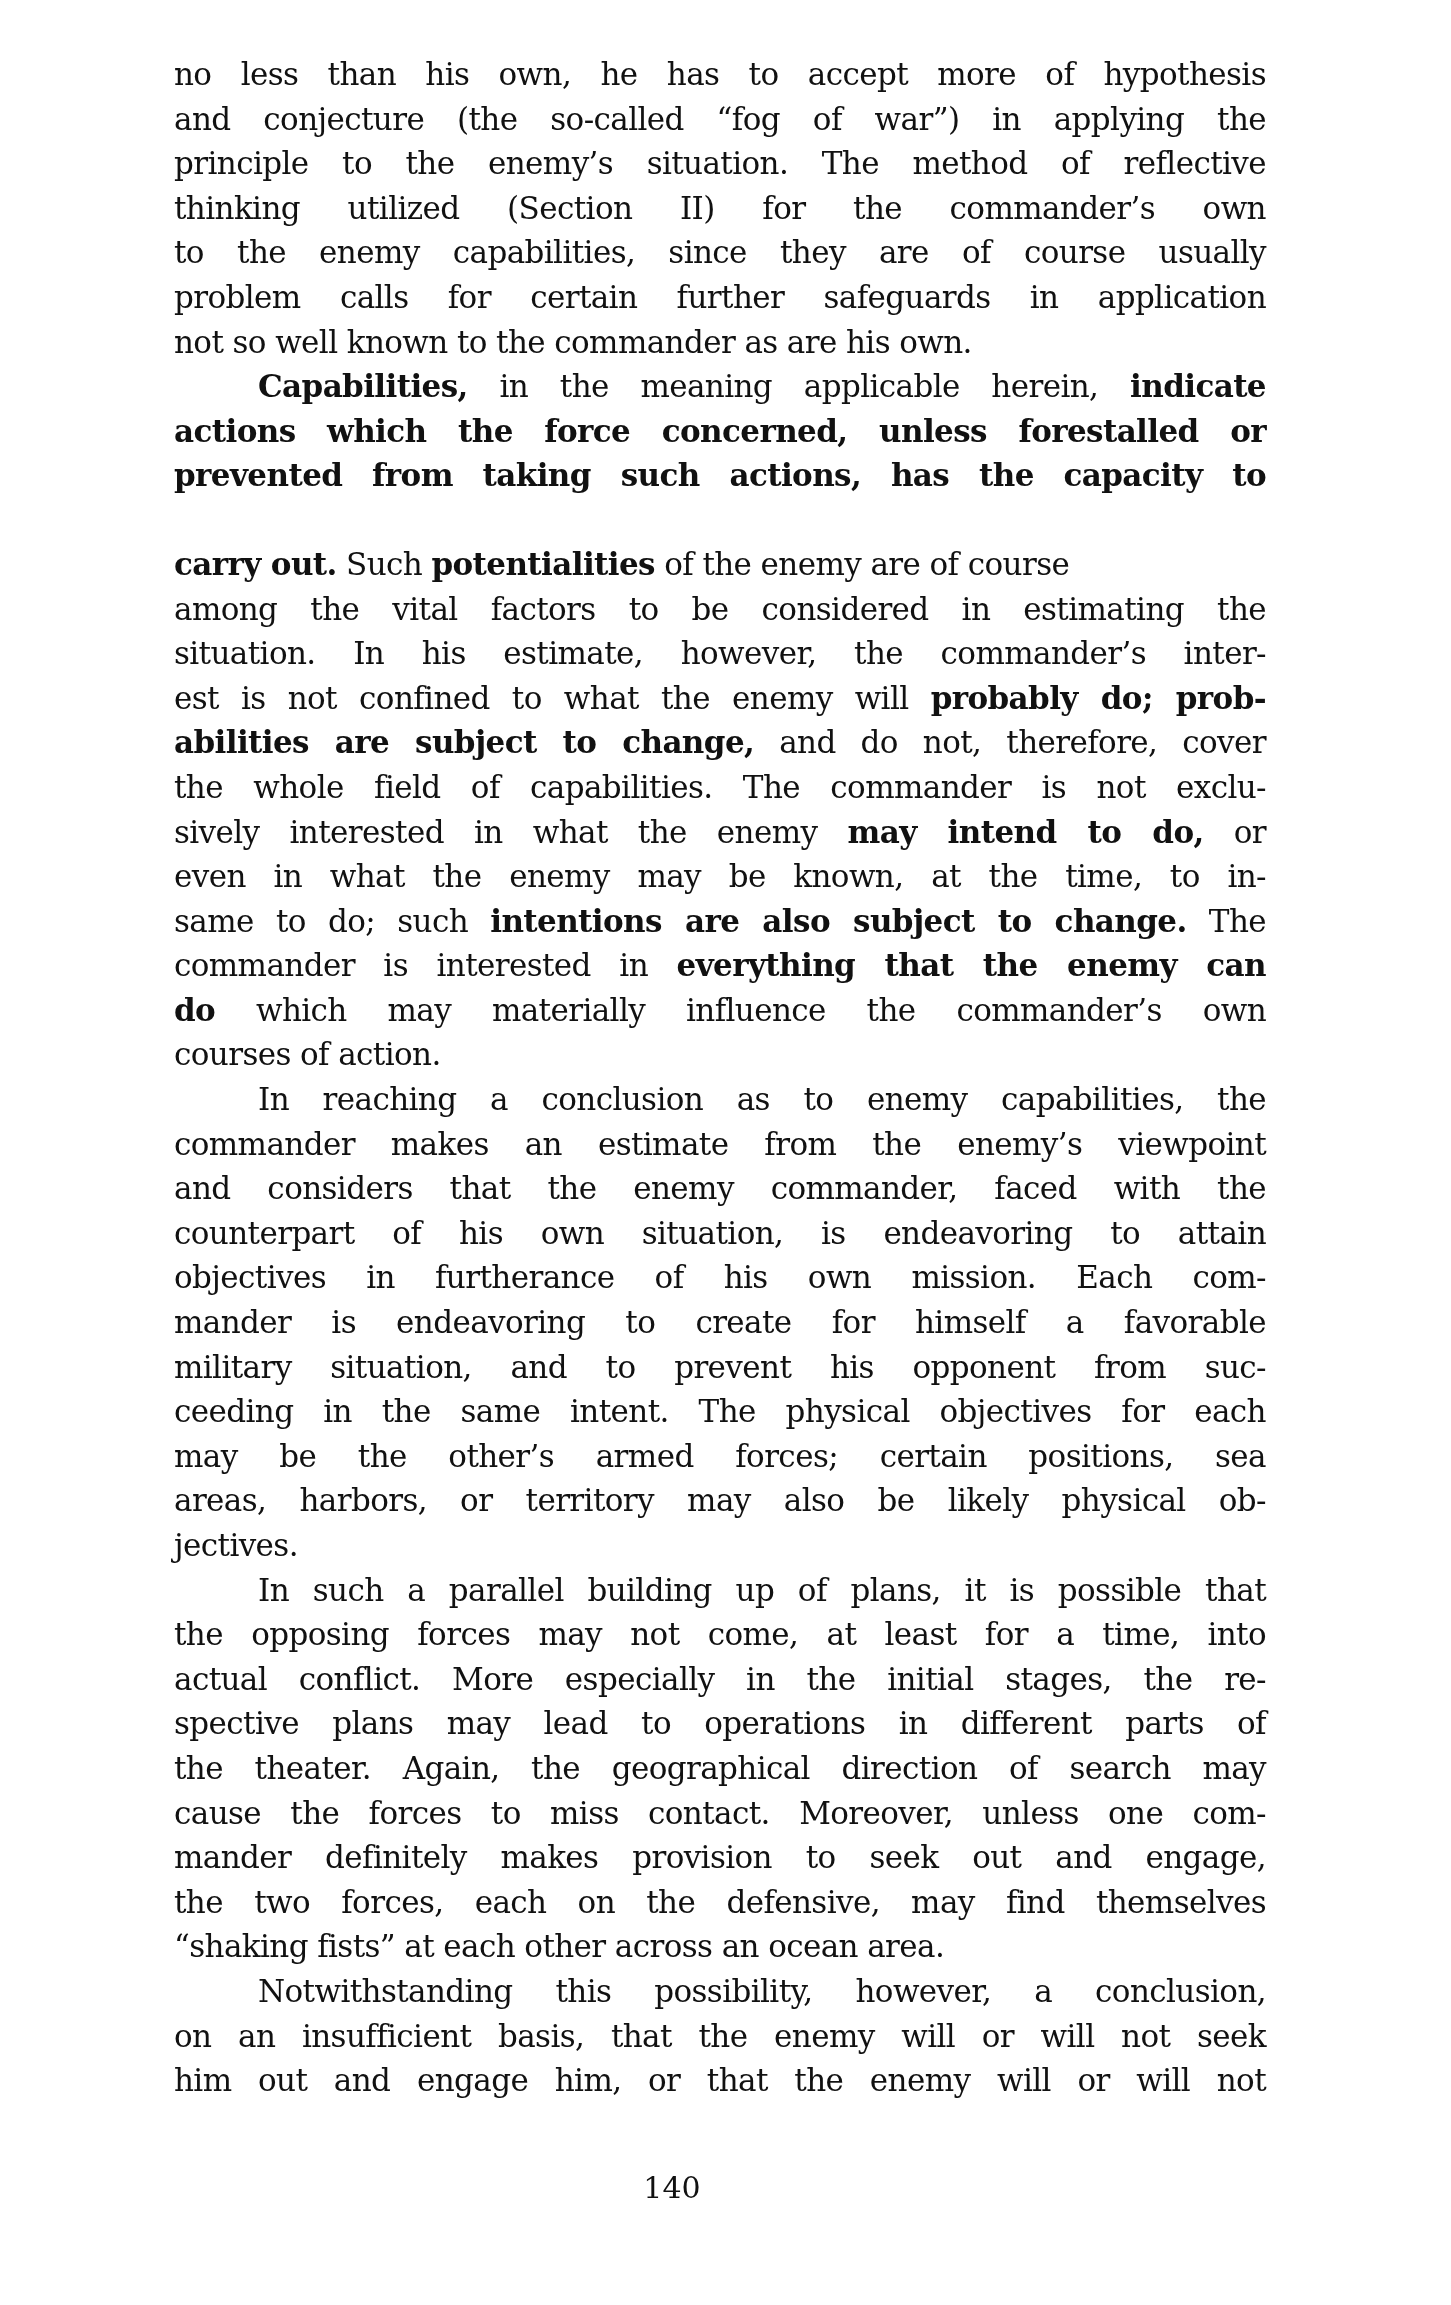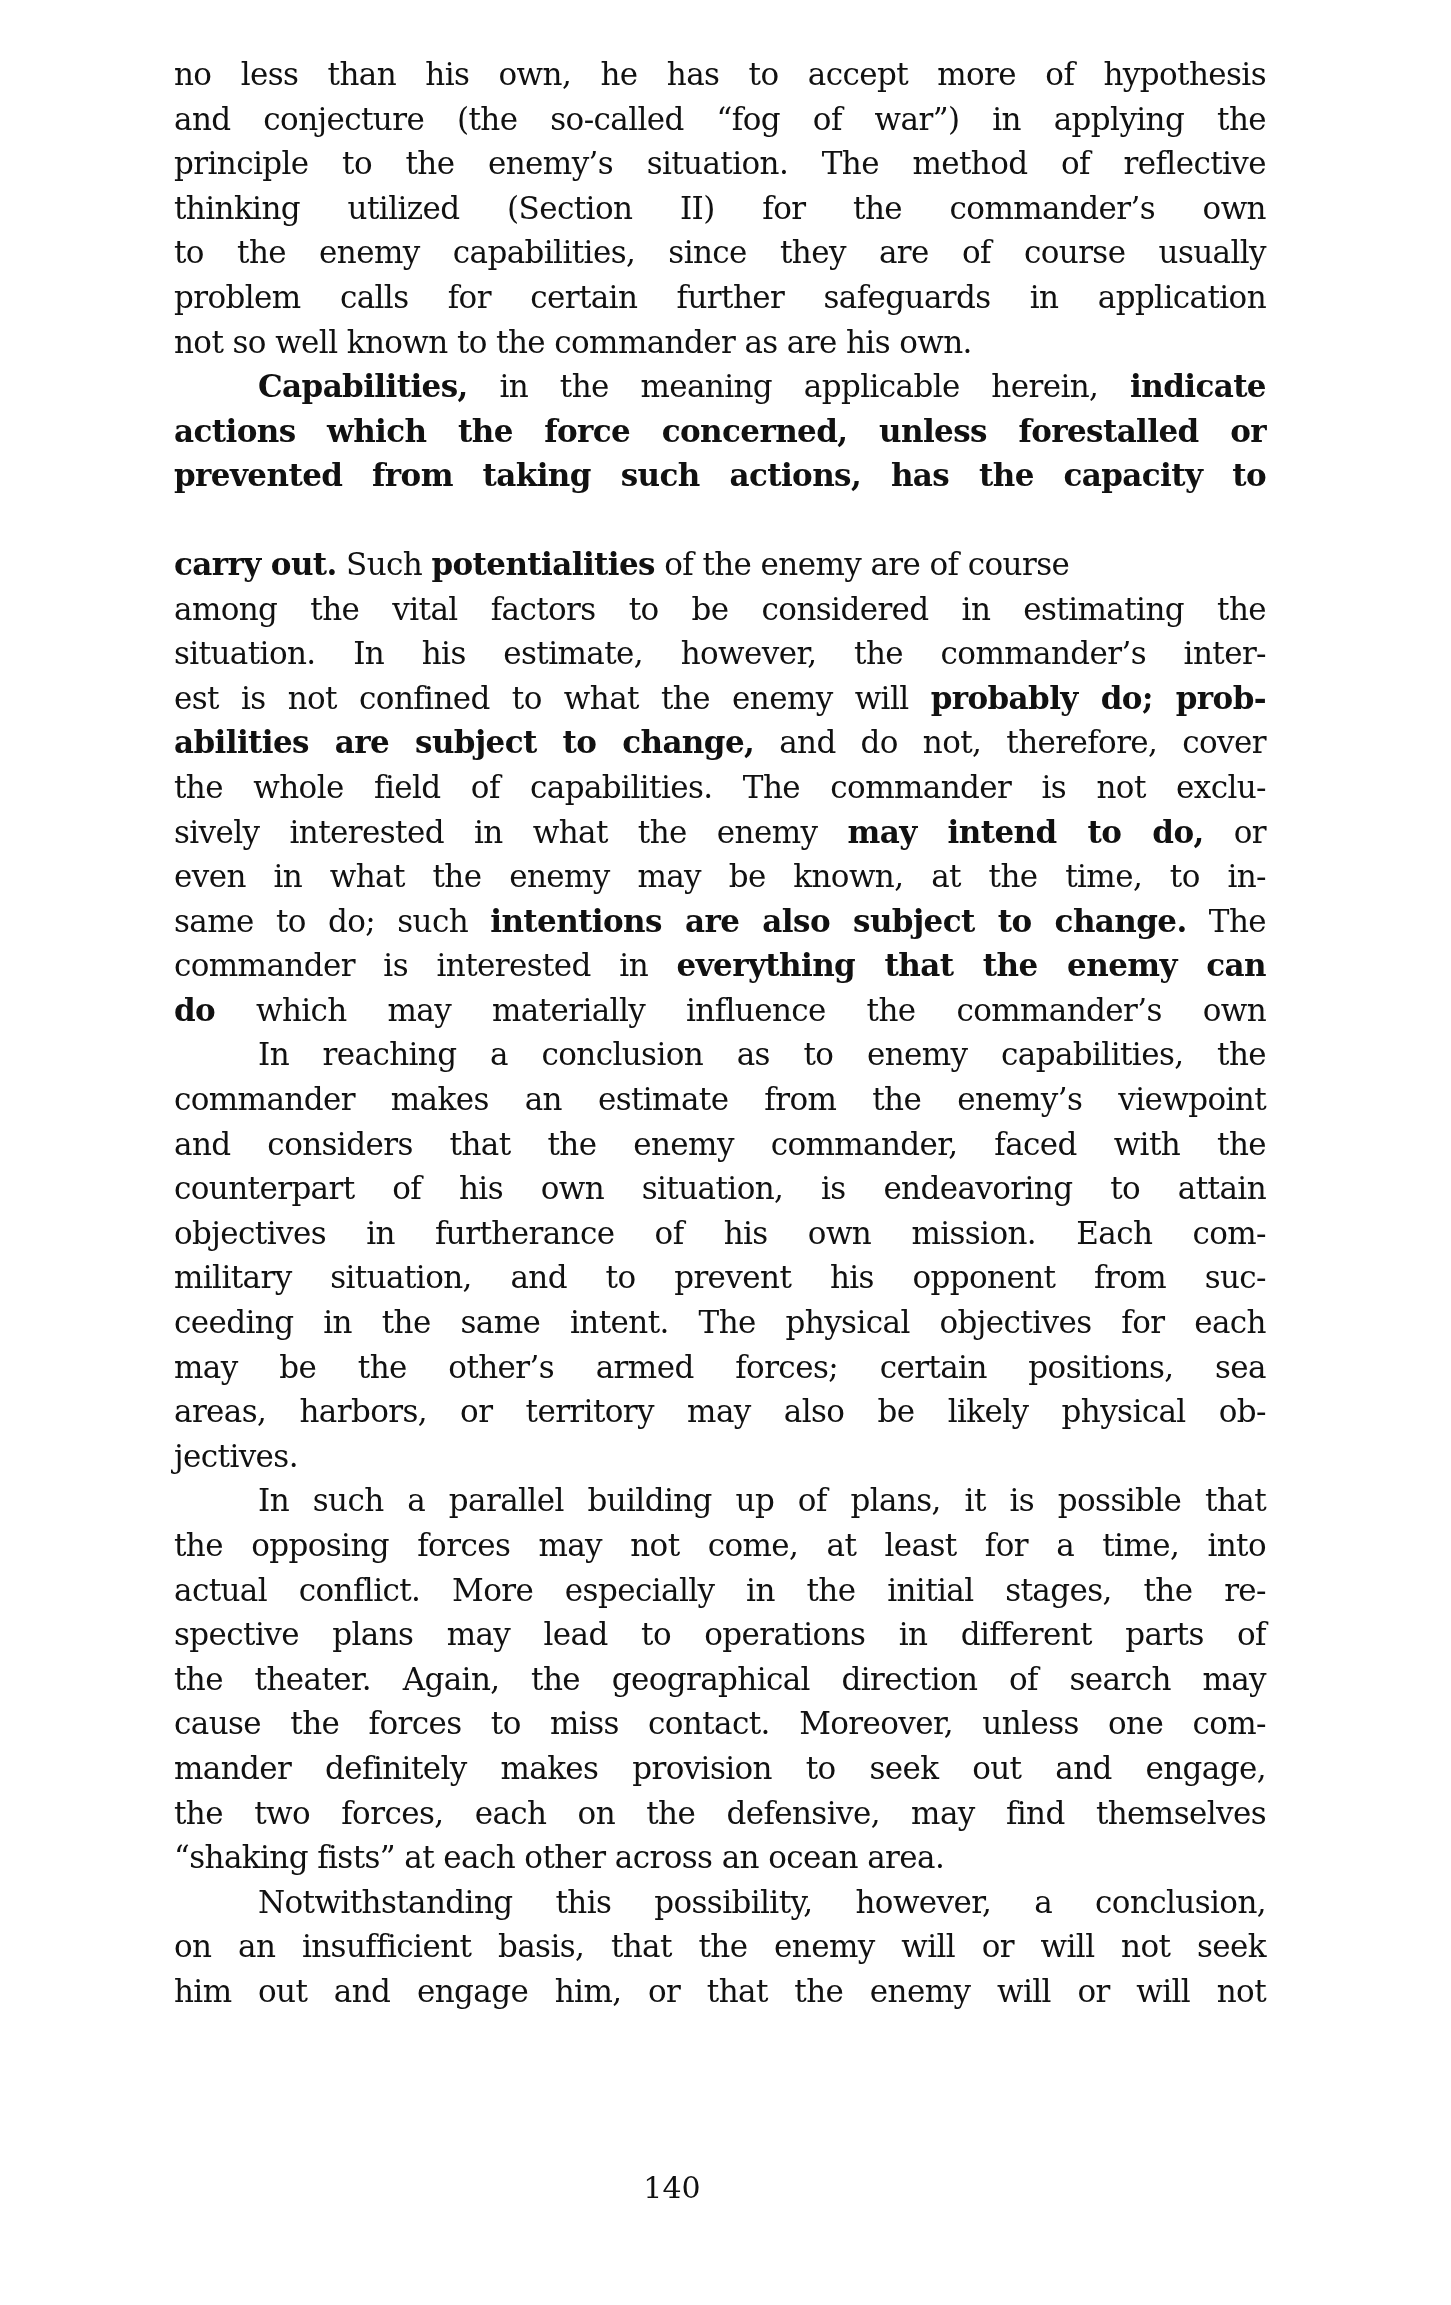--- a/index.html
+++ b/index.html
@@ -48,27 +48,29 @@
         <div class="line"><span>among the vital factors to be considered in estimating the</span></div>
         <div class="line"><span>situation. In his estimate, however, the commander’s inter-</span></div>
         <div class="line"><span>est is not confined to what the enemy will </span><span class="b">probably do; prob-</span></div>
         <div class="line"><span class="b">abilities are subject to change,</span><span> and do not, therefore, cover</span></div>
         <div class="line"><span>the whole field of capabilities. The commander is not exclu-</span></div>
         <div class="line"><span>sively interested in what the enemy </span><span class="b">may intend to do,</span><span> or</span></div>
         <div class="line"><span>even in what the enemy may be known, at the time, to in-</span></div>
         <div class="line"><span>same to do; such </span><span class="b">intentions are also subject to change.</span><span> The</span></div>
         <div class="line"><span>commander is interested in </span><span class="b">everything that the enemy can</span></div>
         <div class="line"><span class="b">do</span><span> which may materially influence the commander’s own</span></div>
+        <div class="line last"><span>courses of action.</span></div>
       </div>
       <div>
         <div class="line indent"><span>In reaching a conclusion as to enemy capabilities, the</span></div>
         <div class="line"><span>commander makes an estimate from the enemy’s viewpoint</span></div>
         <div class="line"><span>and considers that the enemy commander, faced with the</span></div>
         <div class="line"><span>counterpart of his own situation, is endeavoring to attain</span></div>
         <div class="line"><span>objectives in furtherance of his own mission.  Each com-</span></div>
+        <div class="line"><span>mander is endeavoring to create for himself a favorable</span></div>
         <div class="line"><span>military situation, and to prevent his opponent from suc-</span></div>
         <div class="line"><span>ceeding in the same intent. The physical objectives for each</span></div>
         <div class="line"><span>may be the other’s armed forces; certain positions, sea</span></div>
         <div class="line"><span>areas, harbors, or territory may also be likely physical ob-</span></div>
         <div class="line last"><span>jectives.</span></div>
       </div>
       <div>
         <div class="line indent"><span>In such a parallel building up of plans, it is possible that</span></div>
         <div class="line"><span>the opposing forces may not come, at least for a time, into</span></div>
         <div class="line"><span>actual conflict. More especially in the initial stages, the re-</span></div>

